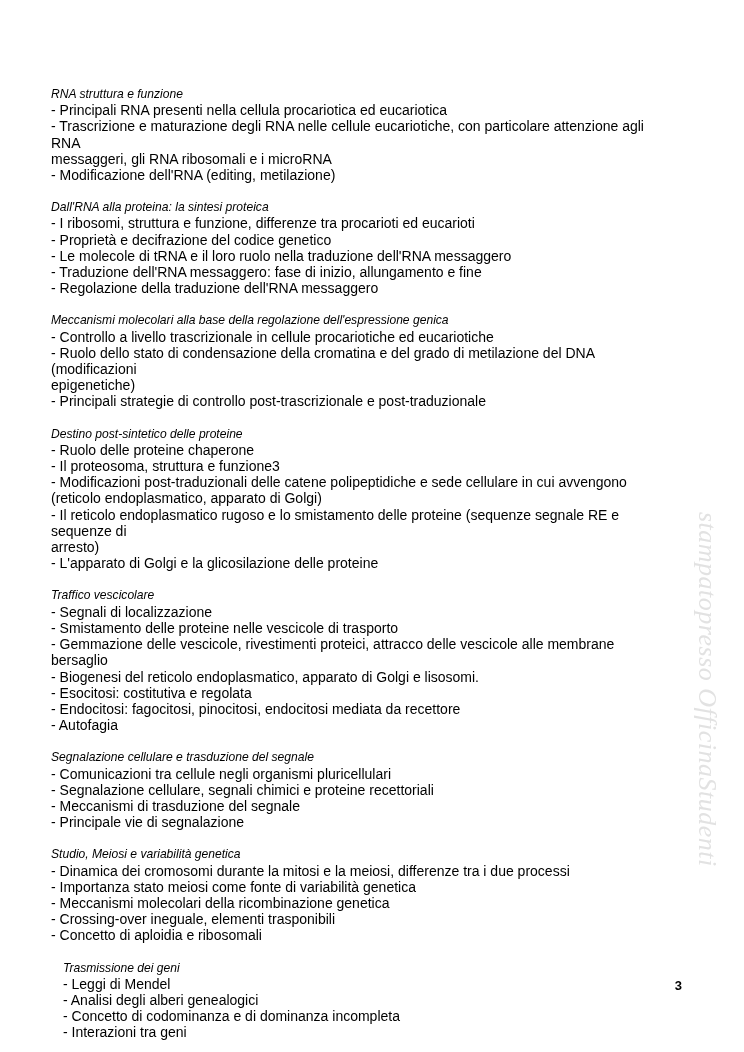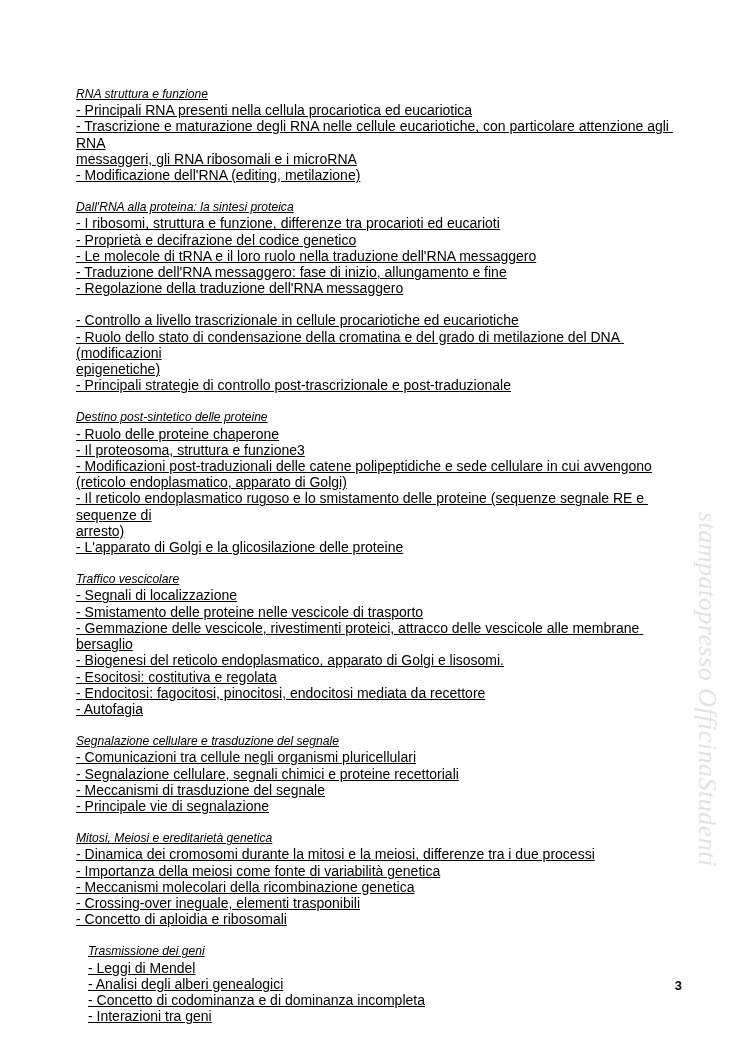--- a/index.html
+++ b/index.html
@@ -18,24 +18,23 @@
   .page {
     position: absolute;
     left: 0;
     top: 0;
     width: 744px;
     height: 1052px;
     background: #ffffff;
   }
   .content {
     position: absolute;
-    left: 76px;
+    left: 51px;
     top: 86px;
     width: 600px;
-    text-decoration: underline;
   }
   .section {
     margin-bottom: 16px;
   }
   .section:last-child {
     margin-bottom: 0;
     margin-left: 12px;
   }
   .sec-title {
     font-style: italic;
@@ -84,20 +83,21 @@
       </div>
       <div class="section">
         <div class="sec-title">Dall'RNA alla proteina: la sintesi proteica</div>
         <div class="sec-line">- I ribosomi, struttura e funzione, differenze tra procarioti ed eucarioti</div>
         <div class="sec-line">- Proprietà e decifrazione del codice genetico</div>
         <div class="sec-line">- Le molecole di tRNA e il loro ruolo nella traduzione dell'RNA messaggero</div>
         <div class="sec-line">- Traduzione dell'RNA messaggero: fase di inizio, allungamento e fine</div>
         <div class="sec-line">- Regolazione della traduzione dell'RNA messaggero</div>
       </div>
       <div class="section">
+        <div class="sec-title">Meccanismi molecolari alla base della regolazione dell'espressione genica</div>
         <div class="sec-line">- Controllo a livello trascrizionale in cellule procariotiche ed eucariotiche</div>
         <div class="sec-line">- Ruolo dello stato di condensazione della cromatina e del grado di metilazione del DNA (modificazioni
 epigenetiche)</div>
         <div class="sec-line">- Principali strategie di controllo post-trascrizionale e post-traduzionale</div>
       </div>
       <div class="section">
         <div class="sec-title">Destino post-sintetico delle proteine</div>
         <div class="sec-line">- Ruolo delle proteine chaperone</div>
         <div class="sec-line">- Il proteosoma, struttura e funzione3</div>
         <div class="sec-line">- Modificazioni post-traduzionali delle catene polipeptidiche e sede cellulare in cui avvengono
@@ -117,23 +117,23 @@
         <div class="sec-line">- Autofagia</div>
       </div>
       <div class="section">
         <div class="sec-title">Segnalazione cellulare e trasduzione del segnale</div>
         <div class="sec-line">- Comunicazioni tra cellule negli organismi pluricellulari</div>
         <div class="sec-line">- Segnalazione cellulare, segnali chimici e proteine recettoriali</div>
         <div class="sec-line">- Meccanismi di trasduzione del segnale</div>
         <div class="sec-line">- Principale vie di segnalazione</div>
       </div>
       <div class="section">
-        <div class="sec-title">Mitosi, Meiosi e ereditarietà genetica</div>
+        <div class="sec-title">Studio, Meiosi e variabilità genetica</div>
         <div class="sec-line">- Dinamica dei cromosomi durante la mitosi e la meiosi, differenze tra i due processi</div>
-        <div class="sec-line">- Importanza della meiosi come fonte di variabilità genetica</div>
+        <div class="sec-line">- Importanza stato meiosi come fonte di variabilità genetica</div>
         <div class="sec-line">- Meccanismi molecolari della ricombinazione genetica</div>
         <div class="sec-line">- Crossing-over ineguale, elementi trasponibili</div>
         <div class="sec-line">- Concetto di aploidia e ribosomali</div>
       </div>
       <div class="section">
         <div class="sec-title">Trasmissione dei geni</div>
         <div class="sec-line">- Leggi di Mendel</div>
         <div class="sec-line">- Analisi degli alberi genealogici</div>
         <div class="sec-line">- Concetto di codominanza e di dominanza incompleta</div>
         <div class="sec-line">- Interazioni tra geni</div>

